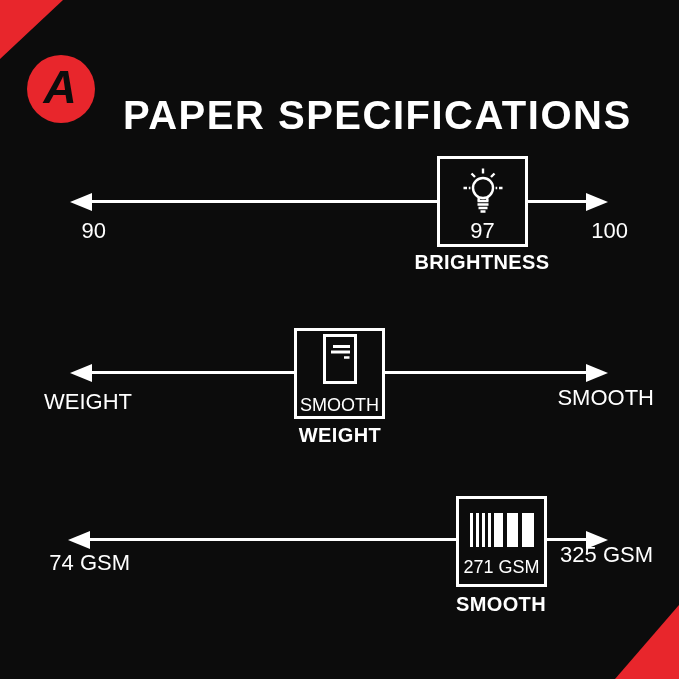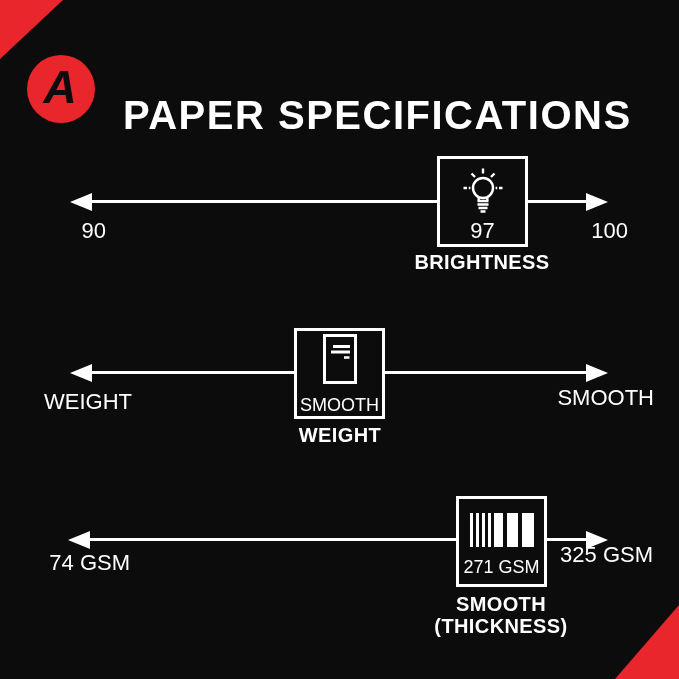--- a/index.html
+++ b/index.html
@@ -144,15 +144,14 @@
       </svg>
     </div>
     <div class="box-value small">271 GSM</div>
   </div>
   <div class="hline r3-line-r"></div>
   <div class="ah right r3-ah-r"></div>
   <div class="end-label r3-min">74 GSM</div>
   <div class="end-label r3-max">325 GSM</div>
   <div class="caption r3-cap">
     <span class="ln" style="display:block">SMOOTH</span>
-    <span class="ln" style="display:block">(THICKNESS)</span>
   </div>
 </div>
 
 </body></html>

